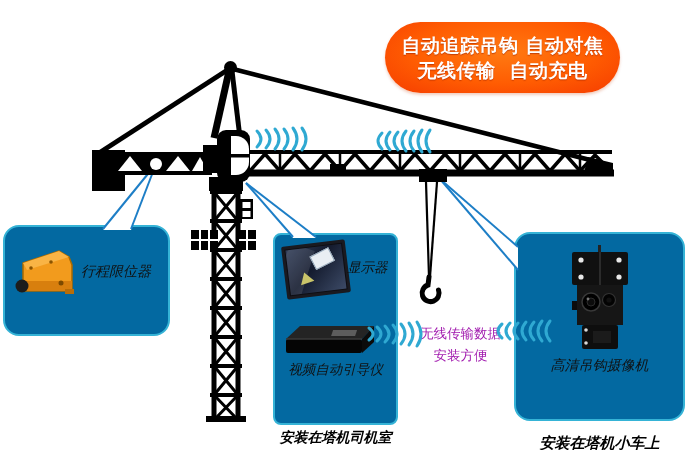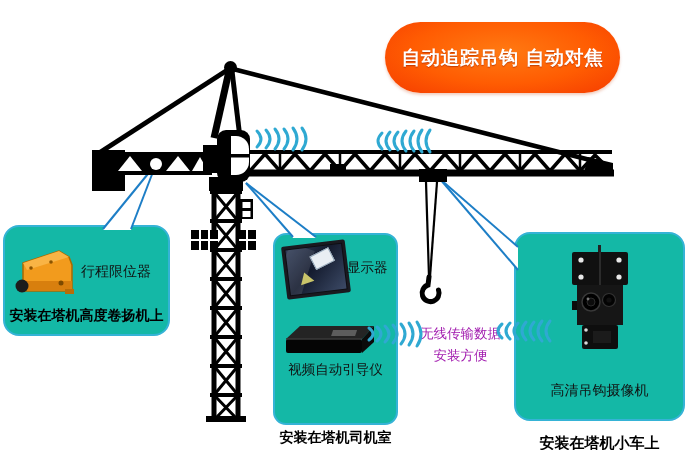--- a/index.html
+++ b/index.html
@@ -10,23 +10,23 @@
 
   
   .badge{position:absolute;left:385px;top:22px;width:235px;height:71px;z-index:3;
          border-radius:36px;background:radial-gradient(ellipse at 50% 42%,#ff7a12 0%,#ff5c02 55%,#f53c00 100%);
          display:flex;flex-direction:column;justify-content:center;align-items:center;
          box-shadow:0 2px 3px rgba(200,60,0,.25);}
   .badge div{color:#ffffff;font-weight:700;font-size:19px;line-height:25px;letter-spacing:.5px;
              text-shadow:0 1px 1px rgba(150,30,0,.55);white-space:pre;}
 
   
-  .callout{position:absolute;background:#14b8a6;border:2.5px solid #35b3d6;border-radius:16px;z-index:2;}
+  .callout{position:absolute;background:#0369a1;border:2.5px solid #35b3d6;border-radius:16px;z-index:2;font-style:italic;}
   .co-left{left:3px;top:225px;width:163px;height:107px;}
-  .co-mid{left:273px;top:233px;width:121px;height:188px;border-radius:13px;}
+  .co-mid{left:273px;top:233px;width:121px;height:188px;border-radius:8px;}
   .co-right{left:514px;top:232px;width:167px;height:185px;}
   .dev-label{position:absolute;font-size:13.5px;color:#111;white-space:nowrap;}
   .caption{position:absolute;font-weight:700;font-size:14px;color:#000;white-space:nowrap;}
 
   .co-left .dev-label{left:76px;top:36px;font-size:14px;}
   .co-left .caption{left:50%;transform:translateX(-50%);top:80px;}
   .limit-svg{position:absolute;left:10px;top:16px;}
 
   
   .monitor{position:absolute;left:9px;top:8px;width:58px;height:47px;transform:rotate(-7deg);
@@ -36,48 +36,48 @@
                  border:1px solid #8fa3b5;transform:rotate(-20deg);}
   .monitor .warn{position:absolute;left:10px;top:24px;width:0;height:0;
                  border-left:7px solid transparent;border-right:7px solid transparent;border-bottom:11px solid #c9c46a;transform:rotate(-12deg);}
   .monitor .glare{position:absolute;left:-8px;top:-4px;width:26px;height:60px;background:rgba(255,255,255,.10);transform:rotate(24deg);}
   .co-mid .dev-label.monitor-label{left:72px;top:24px;}
   .guide-svg{position:absolute;left:9px;top:86px;}
   .co-mid .dev-label.guide-label{left:50%;transform:translateX(-50%);top:126px;}
   .co-mid .caption{left:50%;transform:translateX(-50%);top:161px;margin-top:33px;}
 
   .cam-svg{position:absolute;left:50%;transform:translateX(-50%);top:11px;}
-  .co-right .dev-label{left:50%;transform:translateX(-50%);top:123px;font-size:14px;margin-top:25px;}
+  .co-right .dev-label{left:50%;transform:translateX(-50%);top:123px;font-size:14px;}
   .co-right .caption{left:50%;transform:translateX(-50%);top:152px;font-size:15px;margin-top:48px;}
 
   
   .wnote{position:absolute;left:420px;top:322px;z-index:3;text-align:center;font-size:13.5px;line-height:22px;color:#a21caf;white-space:nowrap;}
 </style>
 </head>
 <body>
 
 <div class="stage">
 
   <div class="badge">
     <div>自动追踪吊钩 自动对焦</div>
+    <div>无线传输  自动充电</div>
   </div>
 
   <div class="callout co-left">
     <svg class="limit-svg" width="64" height="56" viewBox="0 0 64 56">
       <polygon points="8,20 44,8 54,14 57,22 57,48 8,48" fill="#f29b1d" stroke="#a96a00" stroke-width="1.5"></polygon>
       <polygon points="8,20 44,8 54,14 12,27" fill="#f9b445"></polygon>
       <rect x="8" y="38" width="49" height="10" fill="#d87f0e"></rect>
       <circle cx="7" cy="43" r="6.5" fill="#1c1c1c"></circle>
       <circle cx="46" cy="40" r="2.5" fill="#7c4a00"></circle>
       <rect x="50" y="46" width="9" height="5" fill="#b76d08"></rect>
       <circle cx="16" cy="25" r="1.8" fill="#8a5400"></circle>
       <circle cx="36" cy="19" r="1.8" fill="#8a5400"></circle>
     </svg>
     <div class="dev-label">行程限位器</div>
-    <div class="caption">安装在塔机高度卷扬机上</div>
   </div>
 
   <div class="callout co-mid">
     <div class="monitor">
       <div class="screen">
         <div class="glare"></div>
         <div class="chip"></div>
         <div class="warn"></div>
       </div>
     </div>

